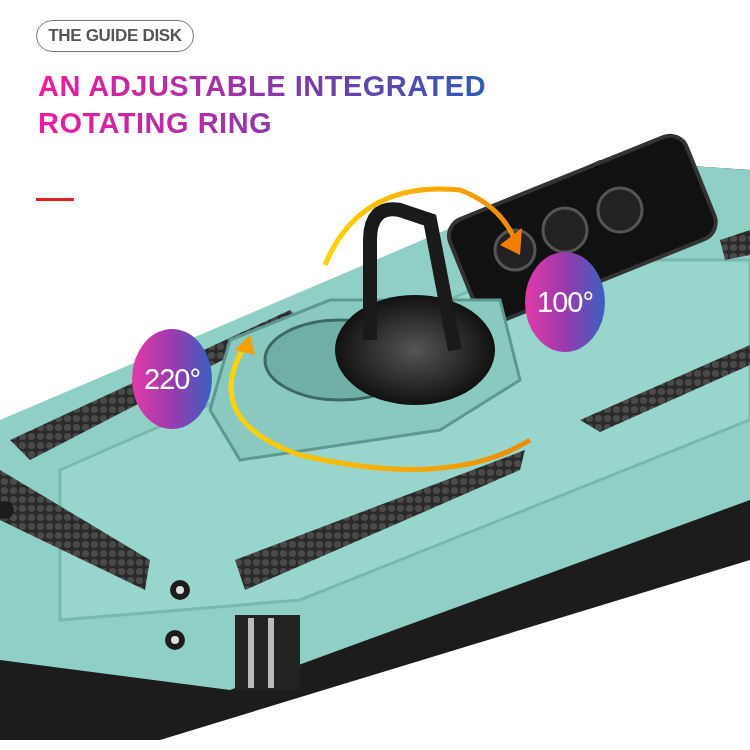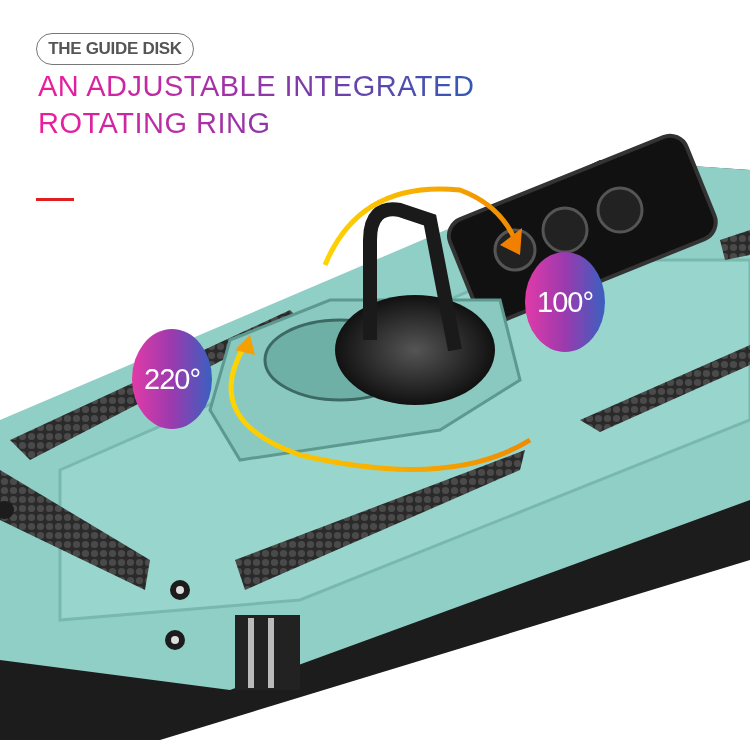--- a/index.html
+++ b/index.html
@@ -1,19 +1,19 @@
 <!DOCTYPE html>
 <html><head>
 <meta charset="utf-8">
 <style>
   html,body{margin:0;padding:0;}
   body{width:750px;height:750px;overflow:hidden;background:#ffffff;position:relative;font-family:"Liberation Sans",sans-serif;}
   .pill{position:absolute;left:36px;top:20px;width:158px;height:32px;border:1px solid #777;border-radius:17px;box-sizing:border-box;
-        font-weight:bold;font-size:17px;color:#555;display:flex;align-items:center;justify-content:center;letter-spacing:-0.3px;margin-top:13px;}
-  .headline{position:absolute;left:38px;top:68px;font-weight:normal;font-size:29px;line-height:37px;letter-spacing:0.5px;}
+        font-weight:bold;font-size:17px;color:#555;display:flex;align-items:center;justify-content:center;letter-spacing:-0.3px;}
+  .headline{position:absolute;left:38px;top:68px;font-weight:bold;font-size:29px;line-height:37px;letter-spacing:0.5px;}
   .headline div{background:linear-gradient(90deg,#ee1c9c 0%,#b02fa6 35%,#7d3aa9 60%,#2e5bb3 100%);
       -webkit-background-clip:text;background-clip:text;color:transparent;background-size:445px 100%;}
   .red-rule{position:absolute;left:36px;top:198px;width:38px;height:3px;background:#e02020;}
   .scene{position:absolute;left:0;top:0;width:750px;height:750px;}
   .badge{position:absolute;border-radius:50%;display:flex;align-items:center;justify-content:center;color:#fff;font-weight:normal;
      background:linear-gradient(90deg,#e23aa8 0%,#9b3aae 50%,#3a60c0 100%);font-size:29px;letter-spacing:-1px;}
 </style>
 </head>
 <body>
 

